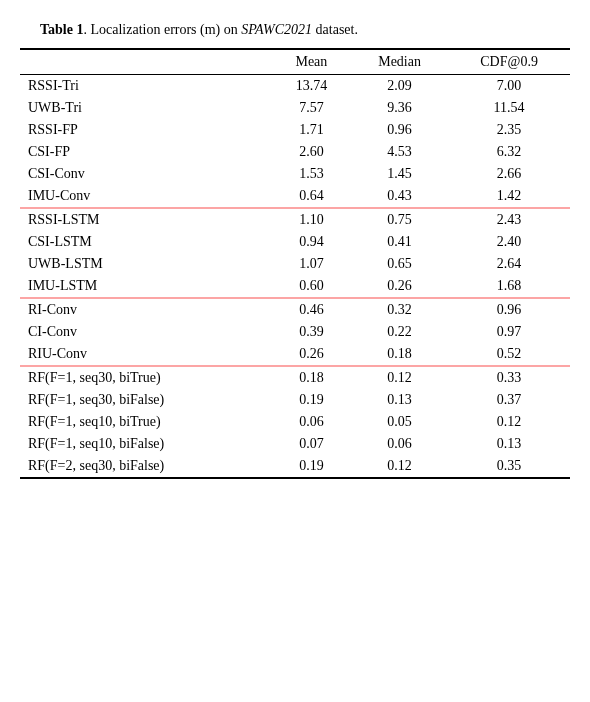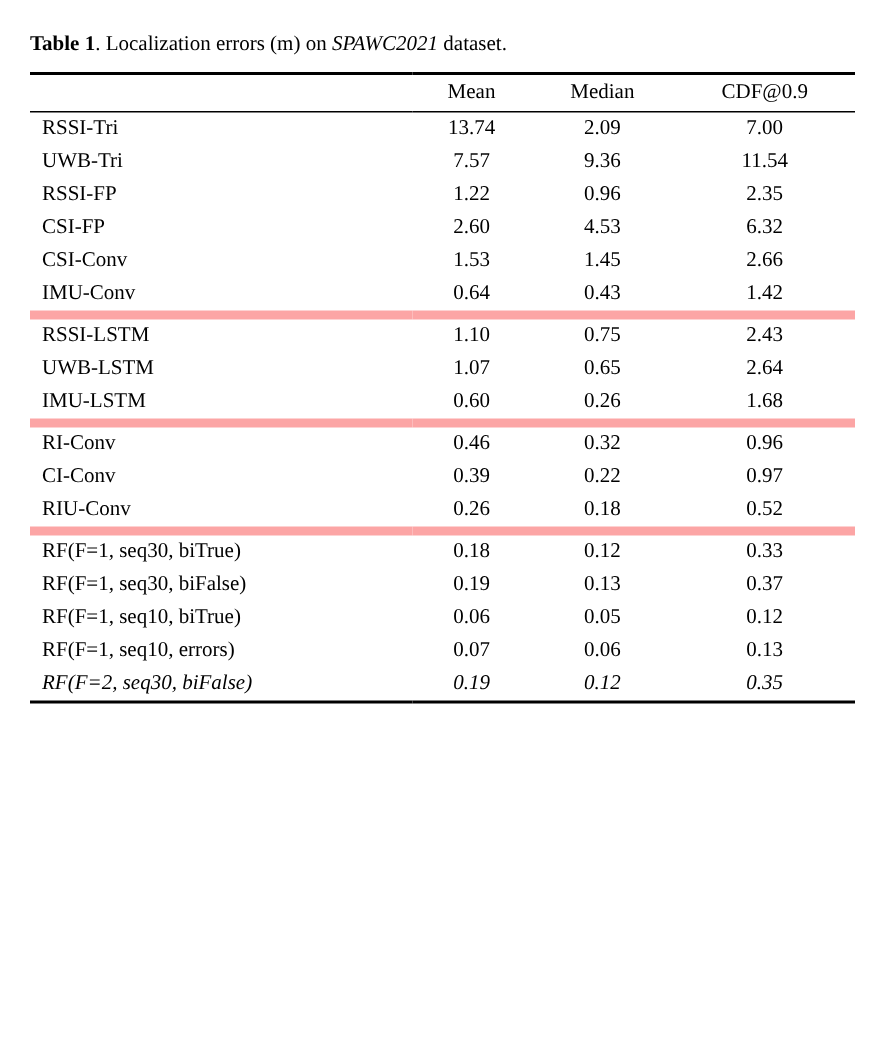--- a/index.html
+++ b/index.html
@@ -17,20 +17,21 @@
     .table-container {
       width: 550px;
     }
     .table-title {
       font-size: 14px;
       margin-bottom: 8px;
       line-height: 1.4;
     }
     .table-title strong {
       font-weight: bold;
+      margin-left: 20px;
     }
     table {
       width: 100%;
       border-collapse: collapse;
     }
     thead tr th {
       padding: 4px 8px;
       text-align: center;
       font-weight: normal;
       font-size: 14px;
@@ -44,25 +45,24 @@
       font-size: 14px;
     }
     tbody tr td:first-child {
       text-align: left;
       margin-left: 48px;
     }
     .bold {
       font-weight: normal;
     }
     .border-top-thick {
-      border-top: 6px solid #fca5a5;
+      border-top: 2px solid #fca5a5;
     }
     .border-bottom-thick {
       border-bottom: 2px solid #000;
-      font-style: italic;
     }
     .header-border-top {
       border-top: 2px solid #000;
     }
     .header-border-bottom {
       border-bottom: 1px solid #000;
     }
   </style>
 </head>
 <body>
@@ -88,21 +88,21 @@
           <td>7.00</td>
         </tr>
         <tr>
           <td>UWB-Tri</td>
           <td>7.57</td>
           <td>9.36</td>
           <td>11.54</td>
         </tr>
         <tr>
           <td>RSSI-FP</td>
-          <td>1.22</td>
+          <td>1.71</td>
           <td>0.96</td>
           <td>2.35</td>
         </tr>
         <tr>
           <td>CSI-FP</td>
           <td>2.60</td>
           <td>4.53</td>
           <td>6.32</td>
         </tr>
         <tr>
@@ -115,20 +115,26 @@
           <td class="bold">IMU-Conv</td>
           <td class="bold">0.64</td>
           <td class="bold">0.43</td>
           <td class="bold">1.42</td>
         </tr>
         <tr class="border-top-thick">
           <td>RSSI-LSTM</td>
           <td>1.10</td>
           <td>0.75</td>
           <td>2.43</td>
+        </tr>
+        <tr>
+          <td>CSI-LSTM</td>
+          <td>0.94</td>
+          <td>0.41</td>
+          <td>2.40</td>
         </tr>
         <tr>
           <td>UWB-LSTM</td>
           <td>1.07</td>
           <td>0.65</td>
           <td>2.64</td>
         </tr>
         <tr>
           <td class="bold">IMU-LSTM</td>
           <td class="bold">0.60</td>
@@ -165,21 +171,21 @@
           <td>0.13</td>
           <td>0.37</td>
         </tr>
         <tr>
           <td class="bold">RF(F=1, seq10, biTrue)</td>
           <td class="bold">0.06</td>
           <td class="bold">0.05</td>
           <td class="bold">0.12</td>
         </tr>
         <tr>
-          <td>RF(F=1, seq10, errors)</td>
+          <td>RF(F=1, seq10, biFalse)</td>
           <td>0.07</td>
           <td>0.06</td>
           <td>0.13</td>
         </tr>
         <tr class="border-bottom-thick">
           <td>RF(F=2, seq30, biFalse)</td>
           <td>0.19</td>
           <td>0.12</td>
           <td>0.35</td>
         </tr>

